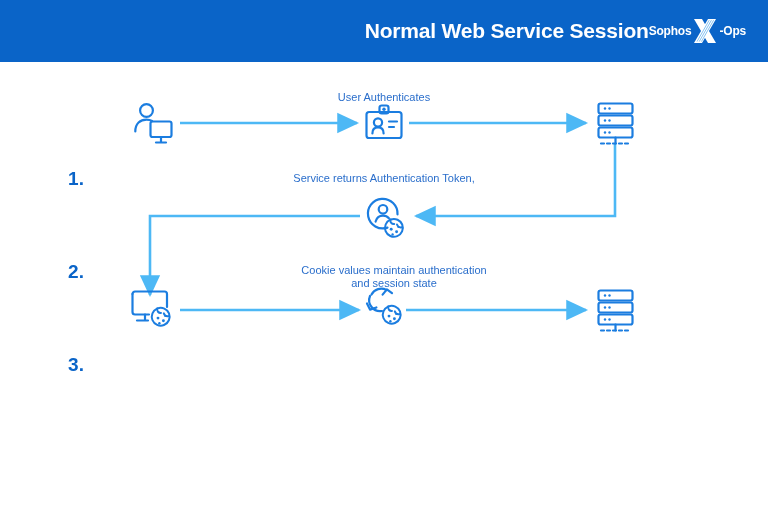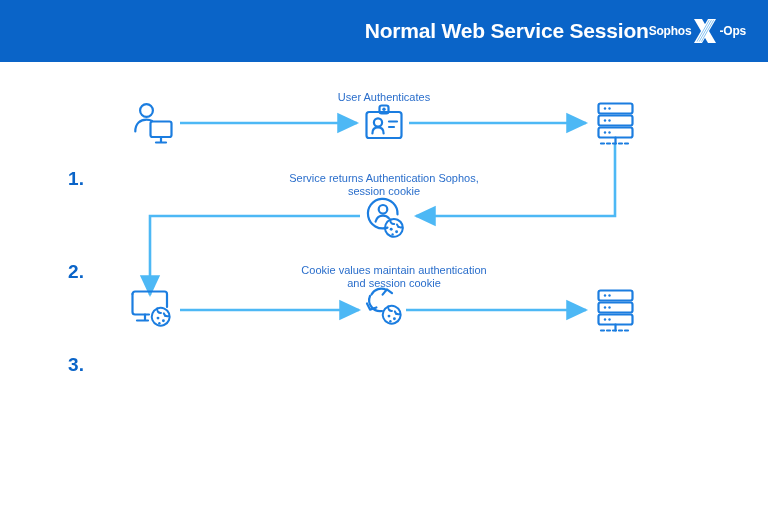--- a/index.html
+++ b/index.html
@@ -244,22 +244,21 @@
 
   <div class="step-num step-1">1.</div>
   <div class="step-num step-2">2.</div>
   <div class="step-num step-3">3.</div>
 
   <div class="caption cap-1">
     <div>User Authenticates</div>
   </div>
 
   <div class="caption cap-2">
-    <div>Service returns Authentication Sophos,</div>
-    <div>session cookie</div>
+    <div>Service returns Authentication Token,</div>
   </div>
 
   <div class="caption cap-3">
     <div>Cookie values maintain authentication</div>
-    <div>and session cookie</div>
+    <div>and session state</div>
   </div>
 
 </div>
 
 </body></html>

